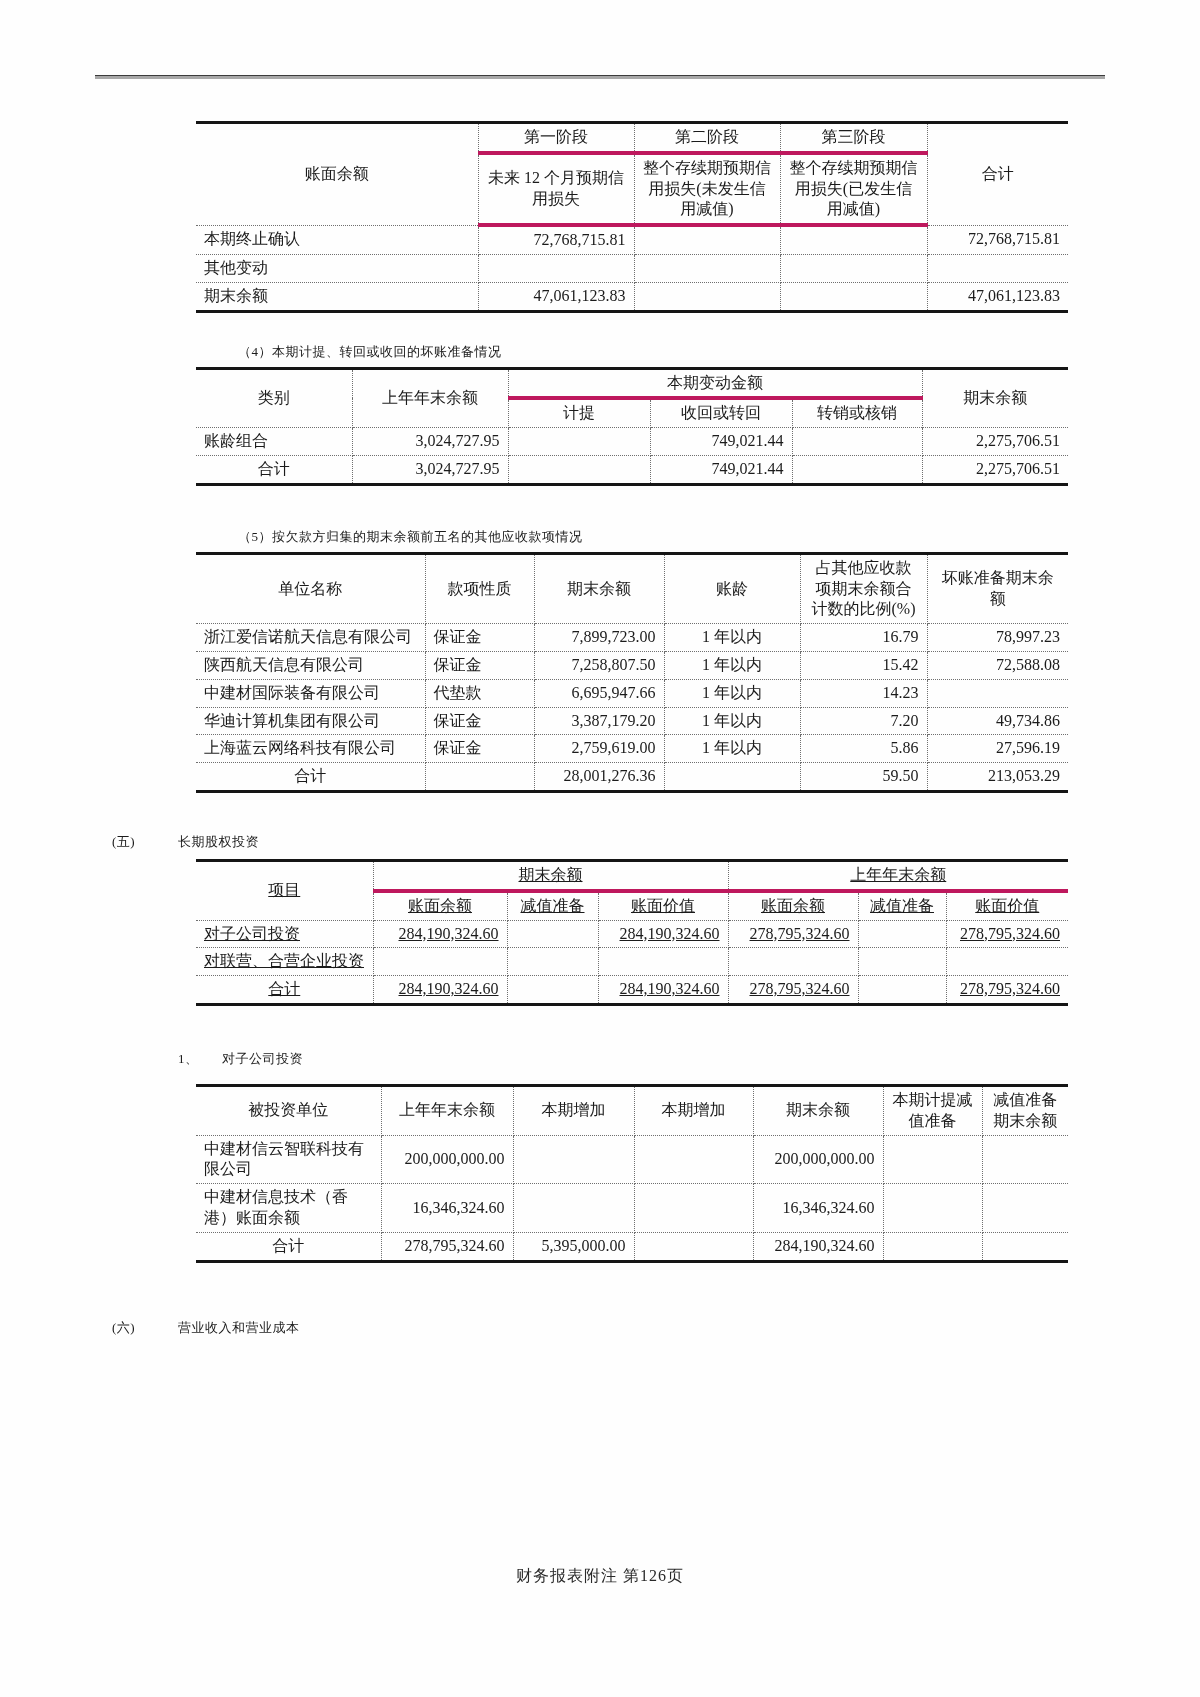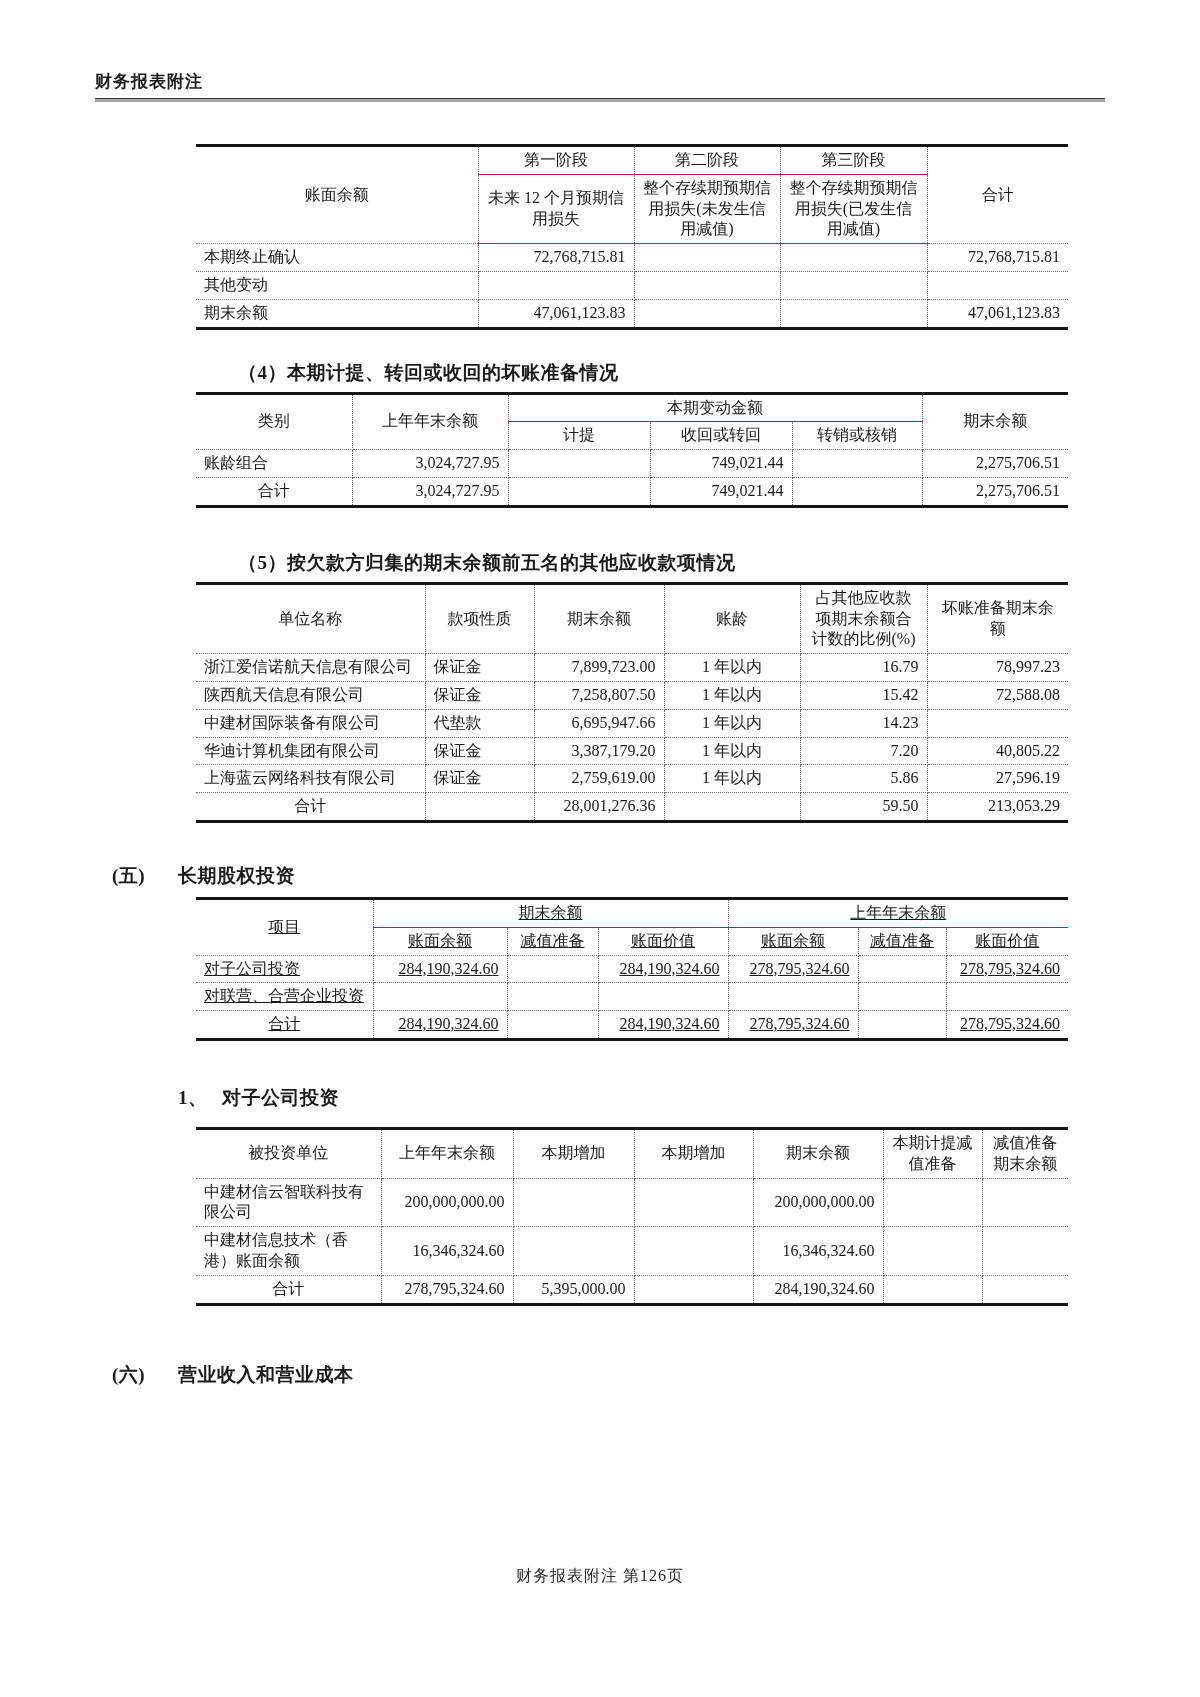--- a/index.html
+++ b/index.html
@@ -34,26 +34,26 @@
     border-top:1px dotted #6f6f6f;
     border-bottom:1px dotted #6f6f6f;
     padding:3px 8px;
     vertical-align:middle;
     font-weight:normal;
     word-break:break-all;
   }
   table.fin th { text-align:center; }
   table.fin tr > th:first-child, table.fin tr > td:first-child { border-left:none; }
   table.fin tr > th:last-child,  table.fin tr > td:last-child  { border-right:none; }
-  table.fin .groupline { border-bottom:1px solid #be185d;margin-top:48px; }
+  table.fin .groupline { border-bottom:4px solid #be185d;margin-top:48px; }
   .num { text-align:right; }
   .lbl { text-align:left; }
   .ctr { text-align:center; }
 
-  .sec-heading { font-size:19px; font-weight:bold; letter-spacing:0.5px; }
+  .sec-heading { font-size:13px; font-weight:normal; letter-spacing:0.5px; }
   .sec-heading.indent1 { margin-left:143px; }
   .sec-flex { display:flex; }
   .sec-flex .sec-no-outer { margin-left:17px; width:66px; }
   .sec-flex.sub1 { margin-left:83px; }
   .sec-flex.sub1 .sec-no-inner { width:44px; }
 
   .mt-tableA { margin-top:42px; }
   .mt-h4 { margin-top:30px; }
   .mt-tableB { margin-top:6px; }
   .mt-h5 { margin-top:42px; }
@@ -73,21 +73,20 @@
     letter-spacing:1px;
     color:#2a2a2a;
   }
 </style>
 </head>
 <body>
 
 <div class="page">
   <div class="content">
 
-    <div class="doc-header">财务报表附注</div>
     <div class="header-rule"></div>
 
     <table class="fin mt-tableA">
       <colgroup>
           <col style="width:282px">
           <col style="width:156px">
           <col style="width:146px">
           <col style="width:147px">
           <col style="width:141px">
         </colgroup>
@@ -219,21 +218,21 @@
           <td class="ctr">1 年以内</td>
           <td class="num">14.23</td>
           <td class="num"></td>
         </tr>
         <tr>
           <td class="lbl">华迪计算机集团有限公司</td>
           <td class="lbl">保证金</td>
           <td class="num">3,387,179.20</td>
           <td class="ctr">1 年以内</td>
           <td class="num">7.20</td>
-          <td class="num">40,805.22</td>
+          <td class="num">49,734.86</td>
         </tr>
         <tr>
           <td class="lbl">上海蓝云网络科技有限公司</td>
           <td class="lbl">保证金</td>
           <td class="num">2,759,619.00</td>
           <td class="ctr">1 年以内</td>
           <td class="num">5.86</td>
           <td class="num">27,596.19</td>
         </tr>
         <tr>

